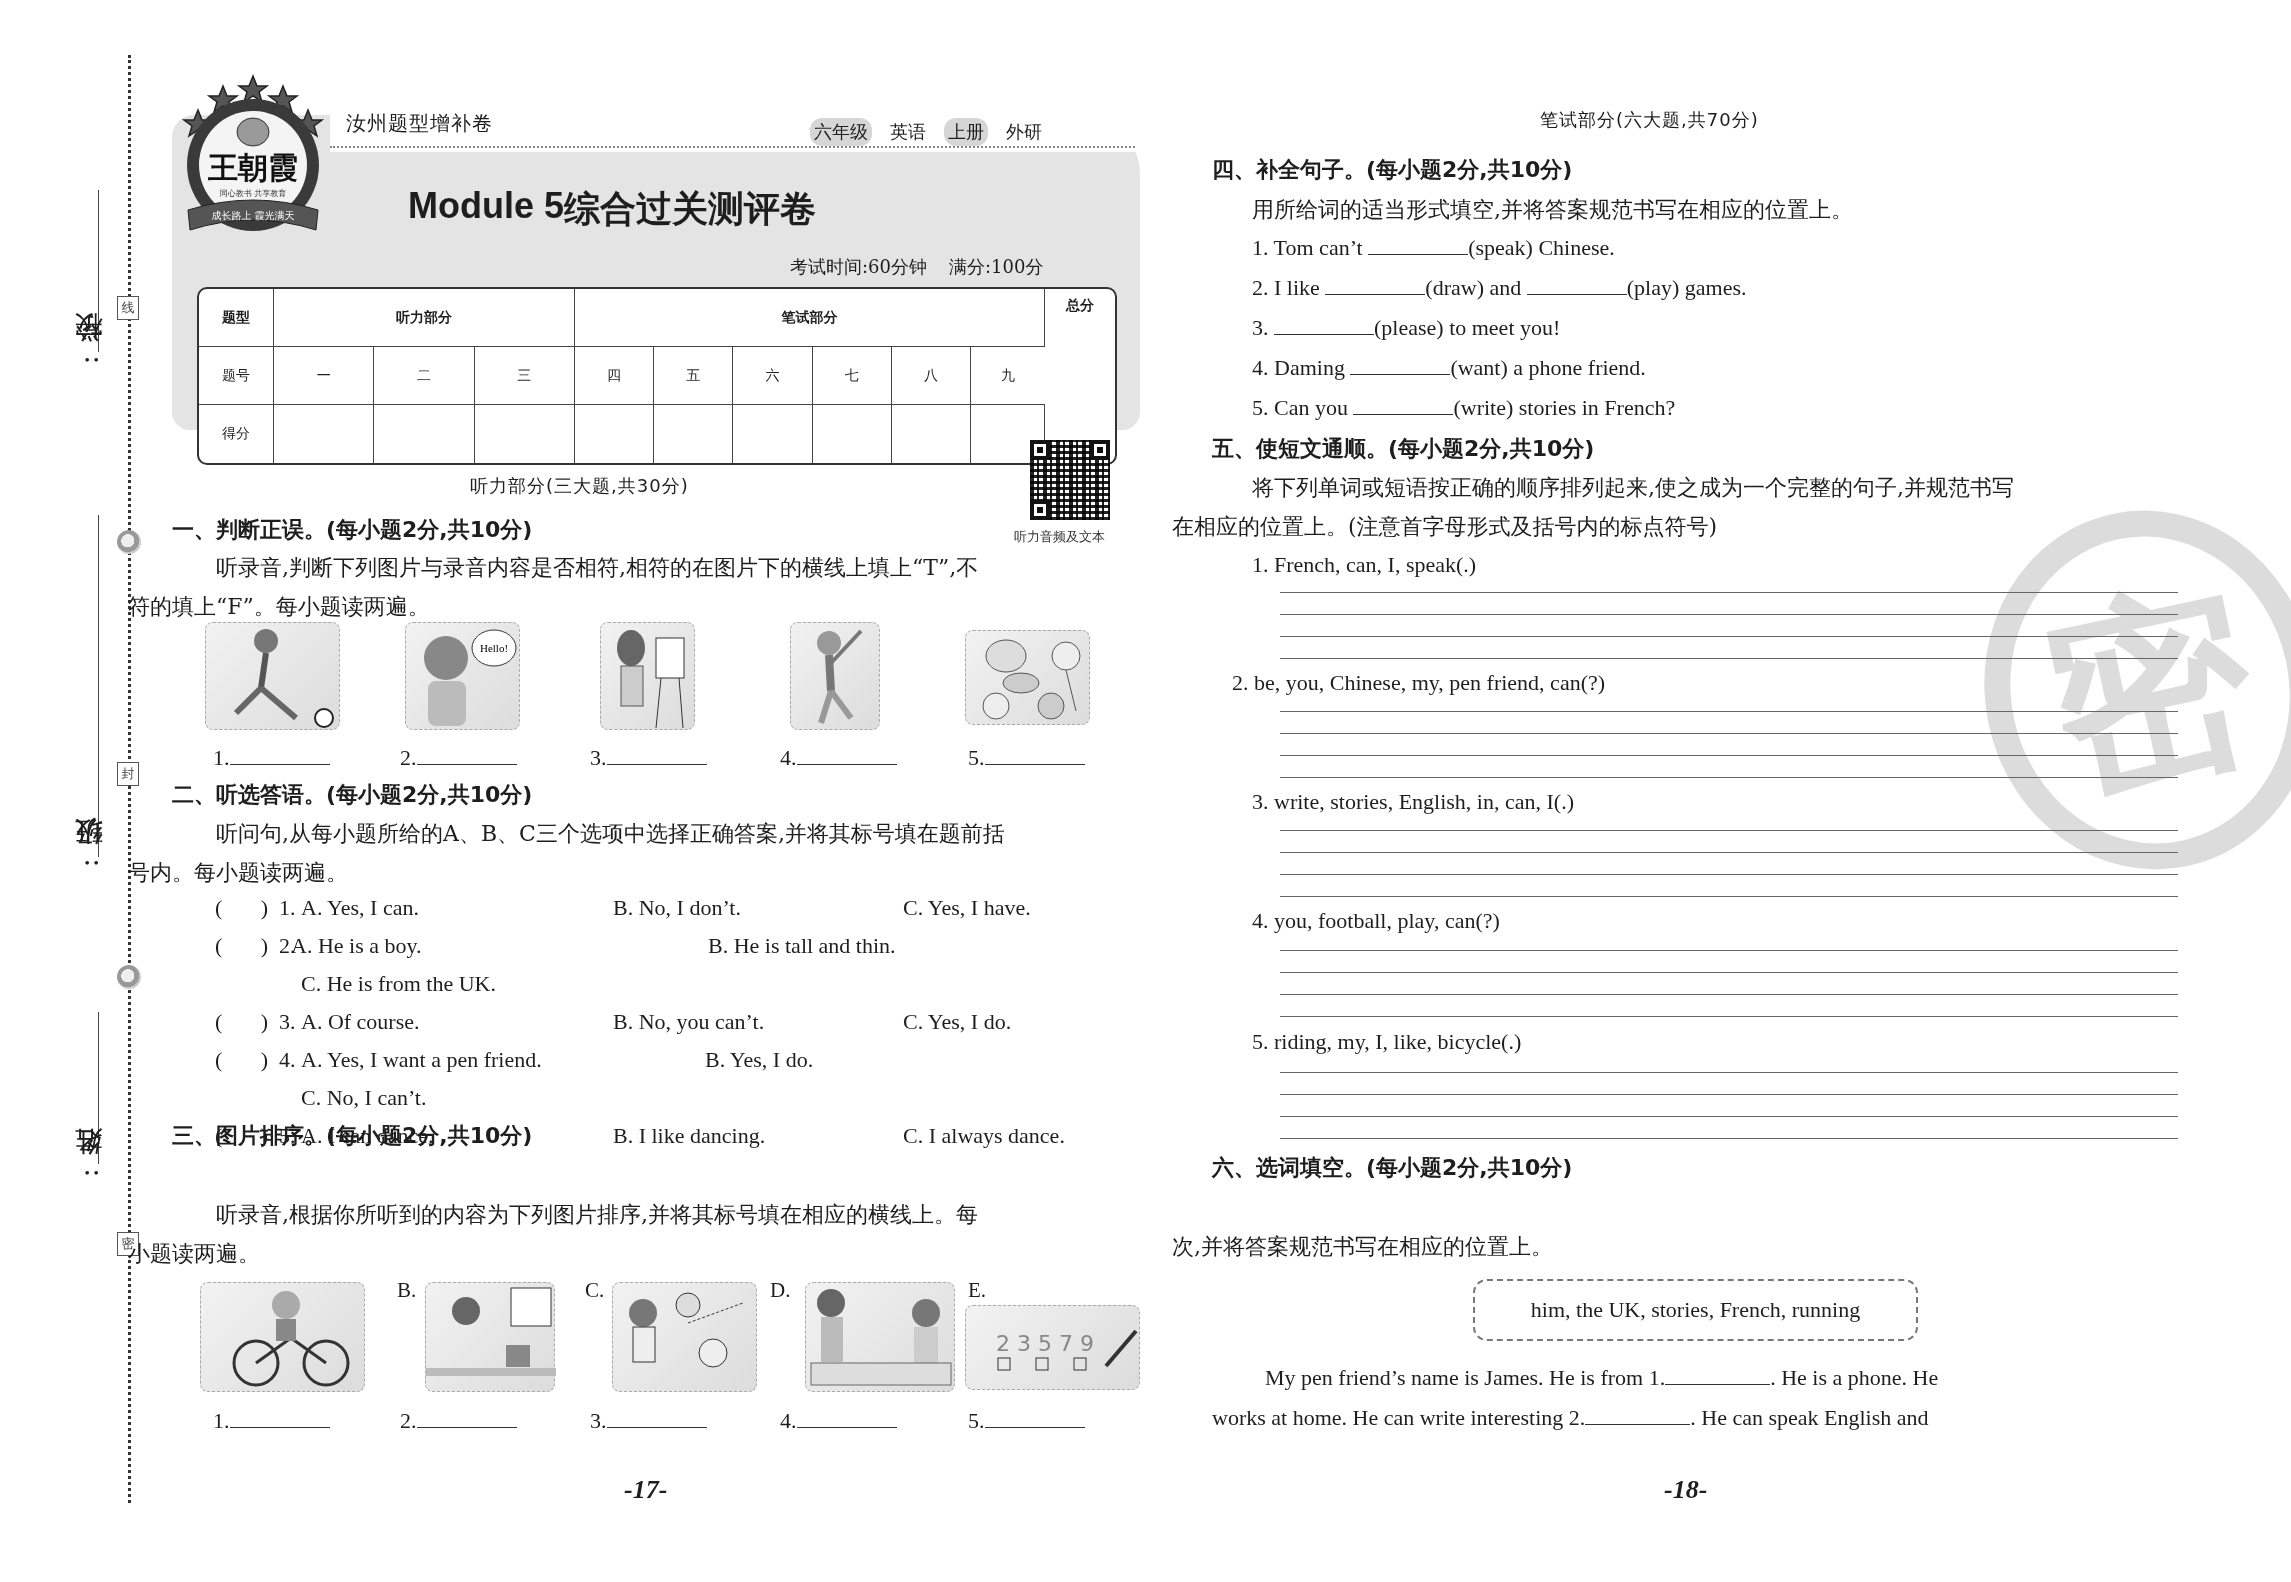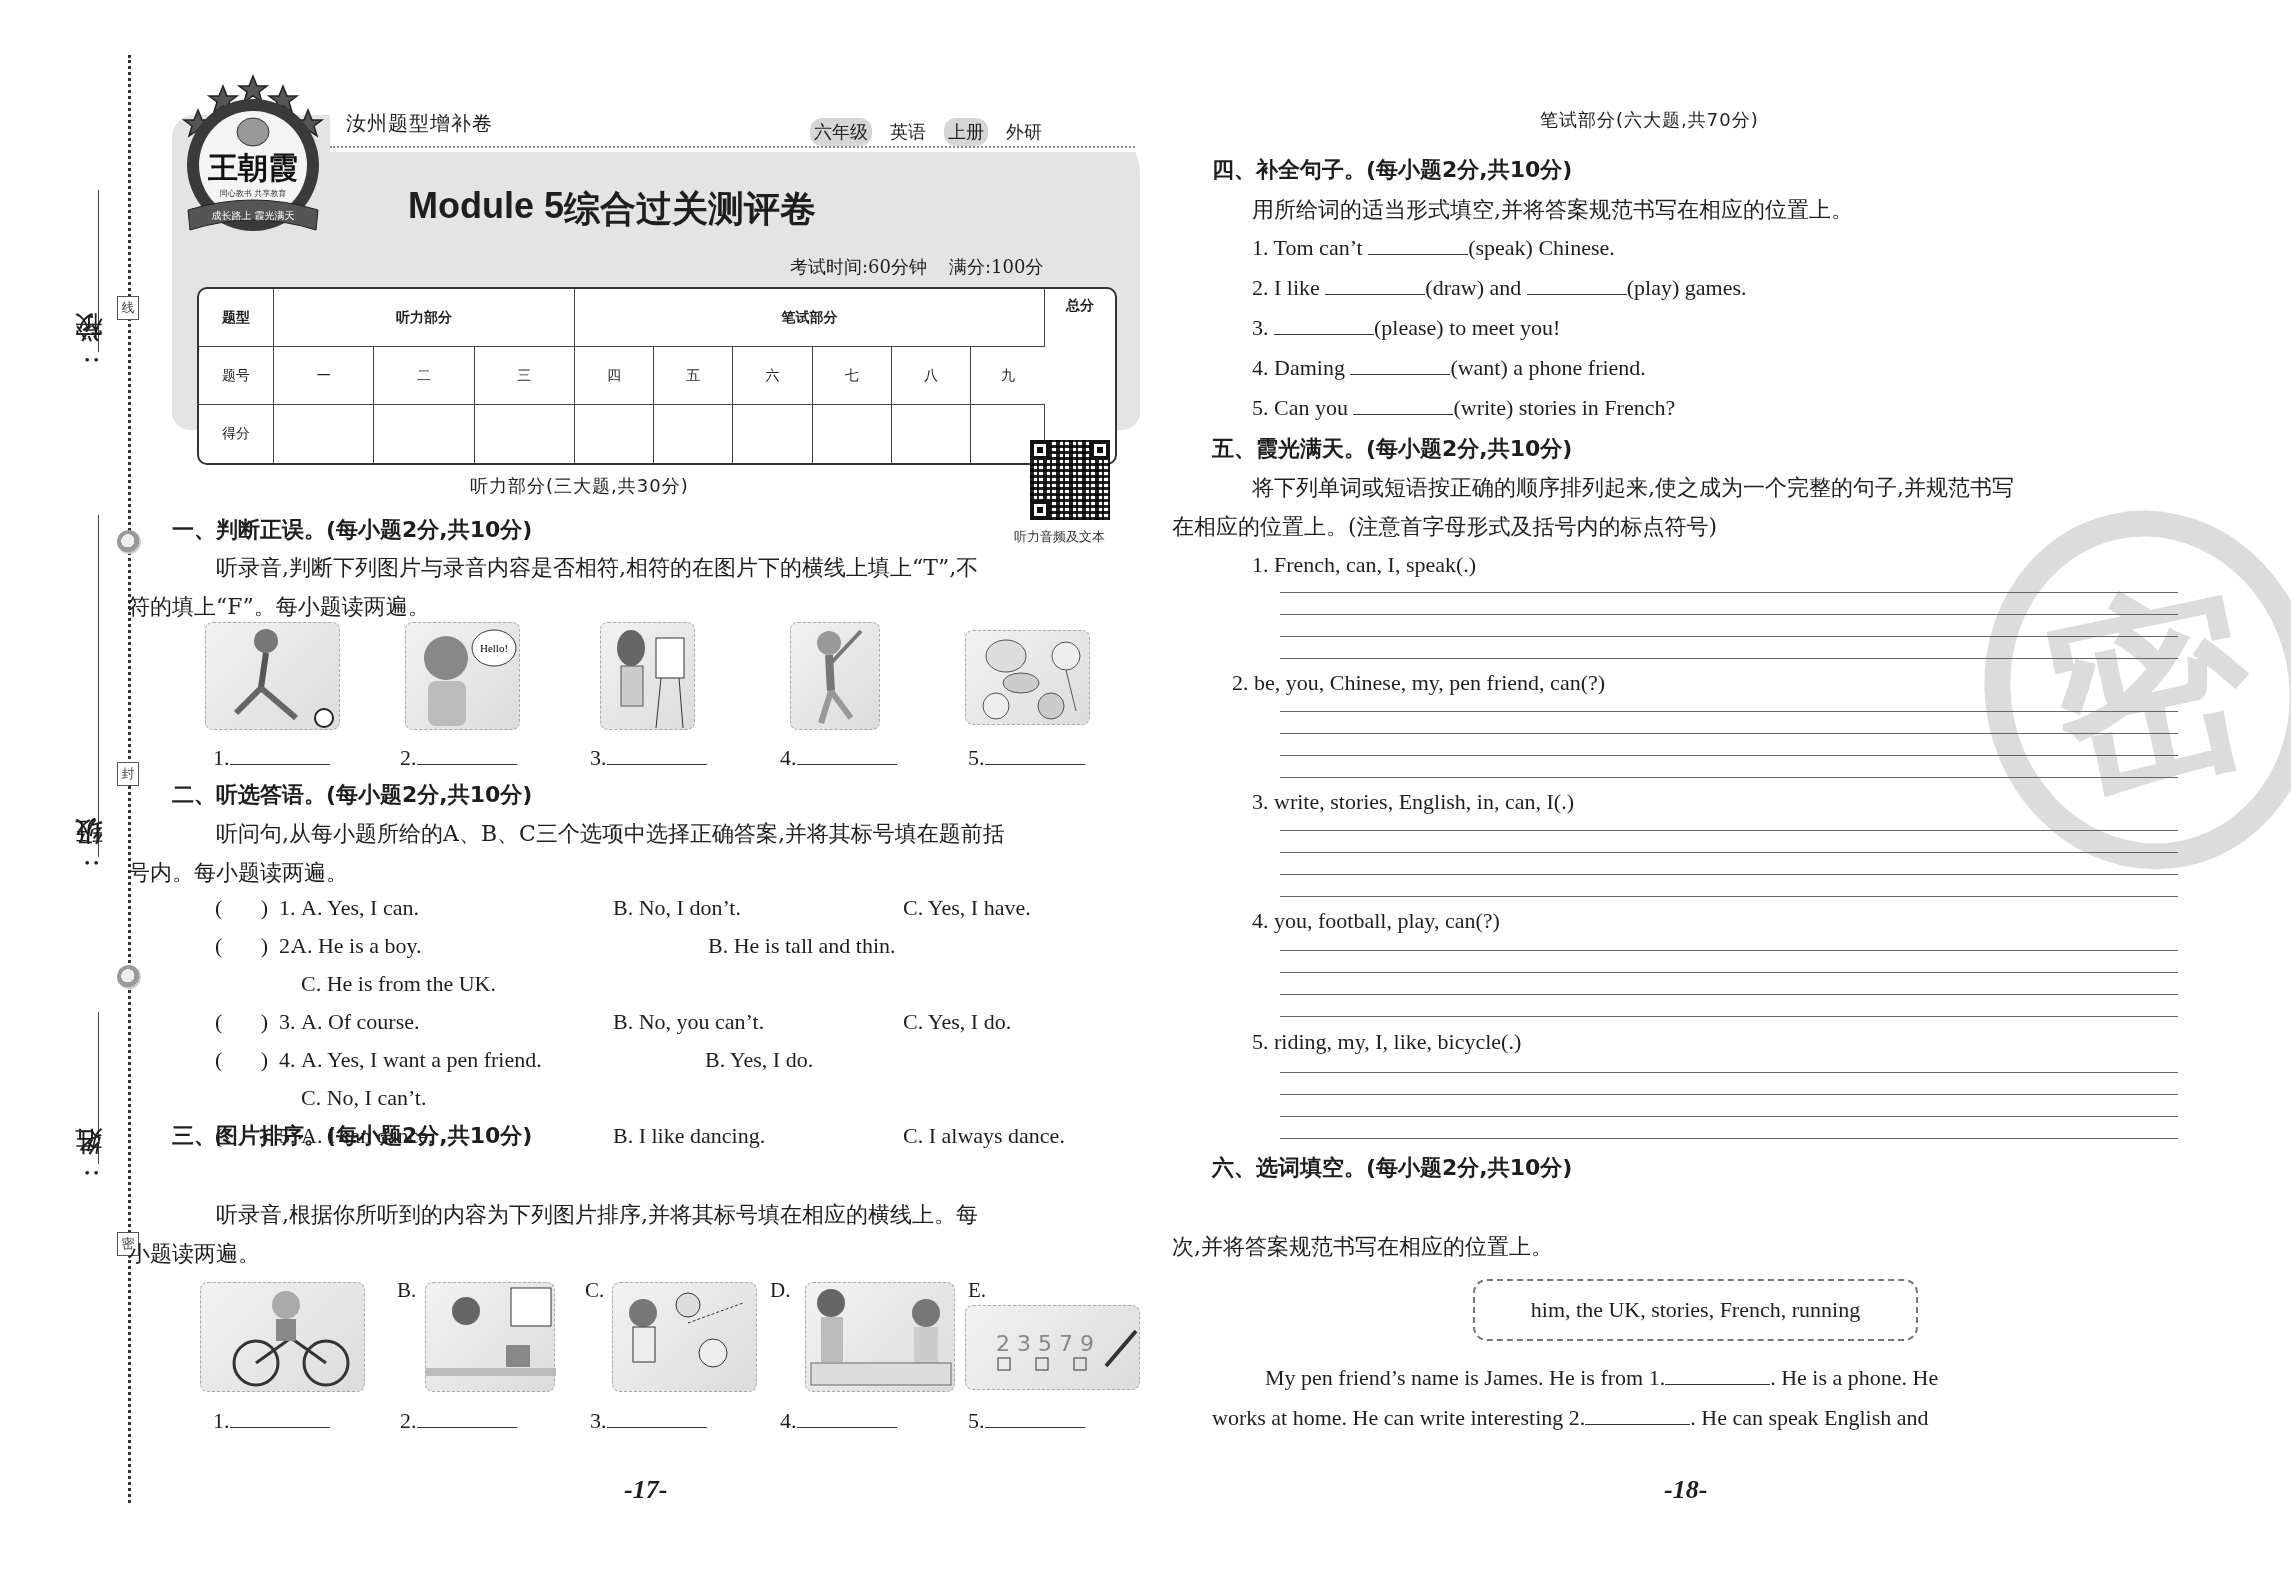--- a/index.html
+++ b/index.html
@@ -343,21 +343,21 @@
 <div class="abs eng" style="left:1252px;top:315px">
   <span>3. </span><span class="blank" style="width:100px"></span><span>(please)</span><span> to meet you!</span>
 </div>
 <div class="abs eng" style="left:1252px;top:355px">
   <span>4. Daming </span><span class="blank" style="width:100px"></span><span>(want)</span><span> a phone friend.</span>
 </div>
 <div class="abs eng" style="left:1252px;top:395px">
   <span>5. Can you </span><span class="blank" style="width:100px"></span><span>(write)</span><span> stories in French?</span>
 </div>
 
-<div class="abs q-heading" style="left:1212px;top:434px">五、霞光满天。(每小题2分,共10分)</div>
+<div class="abs q-heading" style="left:1212px;top:434px">五、使短文通顺。(每小题2分,共10分)</div>
 <div class="abs instr" style="left:1212px;top:468px;width:970px;text-indent:40px">
   <span>将下列单词或短语按正确的顺序排列起来,使之成为一个完整的句子,并规范书写</span><br>
   <span style="margin-left:-40px">在相应的位置上。(注意首字母形式及括号内的标点符号)</span>
 </div>
 
 <div class="abs eng" style="left:1252px;top:552px">1. French, can, I, speak(.)</div>
 <div class="abs ans-line" style="top:592px"></div>
 <div class="abs ans-line" style="top:614px"></div>
 <div class="abs ans-line" style="top:636px"></div>
 <div class="abs ans-line" style="top:658px"></div>

